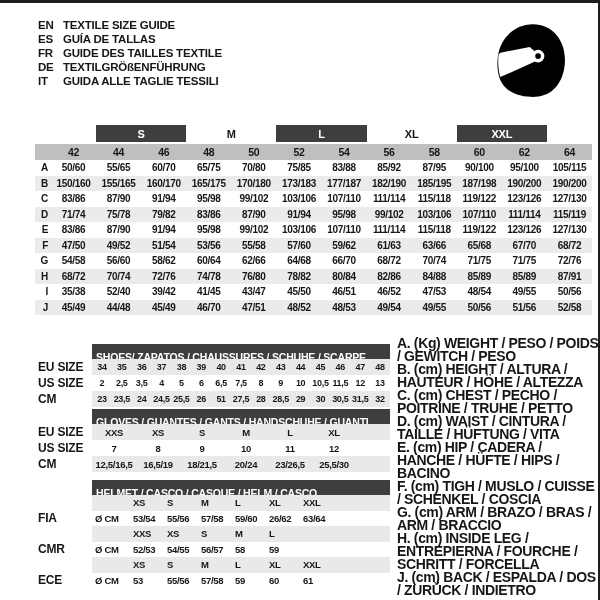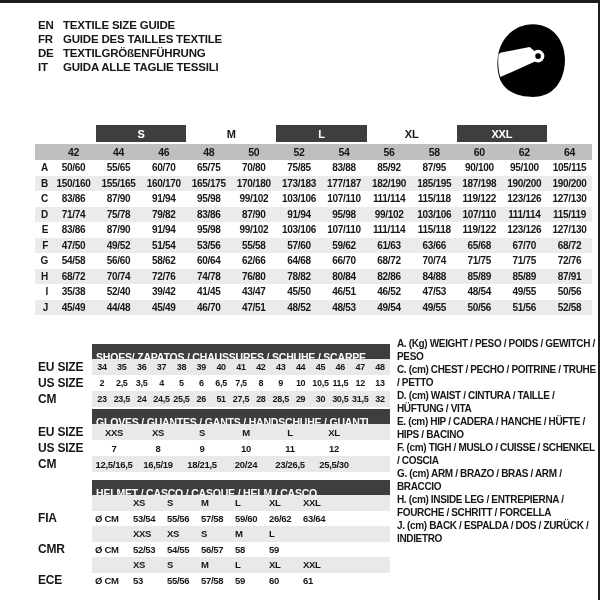--- a/index.html
+++ b/index.html
@@ -48,31 +48,35 @@
   .sub-values { display:grid; align-items:center; }
   .sub-values.shaded { background:var(--stripe2); }
   .sub-cell { display:flex; align-items:center; justify-content:center;
     font-size:9px; font-weight:bold; letter-spacing:-0.3px; height:100%; }
   .gloves-pos .sub-cell { font-size:9.5px; }
   .helmet-grid { grid-template-columns:38px repeat(6,34px) 1fr; }
   .helmet-grid .sub-cell { justify-content:flex-start; padding-left:3px; font-size:9.5px; }
 
   
   .legend { position:absolute; left:397px; top:334px; width:202px; }
-  .legend-item { font-size:10px; font-weight:bold; line-height:13px; letter-spacing:-0.35px; }
+  .legend-item { font-size:14px; font-weight:bold; line-height:13px; letter-spacing:-0.35px; }
 </style>
 </head>
 <body>
 
 <div class="page">
 
   <div class="langs">
       <div class="lang-row">
         <div class="lang-code">EN</div>
         <div class="lang-text">TEXTILE SIZE GUIDE</div>
+      </div>
+      <div class="lang-row">
+        <div class="lang-code">ES</div>
+        <div class="lang-text">GUÍA DE TALLAS</div>
       </div>
       <div class="lang-row">
         <div class="lang-code">FR</div>
         <div class="lang-text">GUIDE DES TAILLES TEXTILE</div>
       </div>
       <div class="lang-row">
         <div class="lang-code">DE</div>
         <div class="lang-text">TEXTILGRÖßENFÜHRUNG</div>
       </div>
       <div class="lang-row">
@@ -442,20 +446,21 @@
           <div class="sub-cell">57/58</div>
           <div class="sub-cell">59</div>
           <div class="sub-cell">60</div>
           <div class="sub-cell">61</div>
         </div>
       </div>
     </section>
 
   <aside class="legend">
       <div class="legend-item">A. (Kg) WEIGHT / PESO / POIDS / GEWITCH / PESO</div>
+      <div class="legend-item">B. (cm) HEIGHT / ALTURA / HAUTEUR / HÖHE / ALTEZZA</div>
       <div class="legend-item">C. (cm) CHEST / PECHO / POITRINE / TRUHE / PETTO</div>
       <div class="legend-item">D. (cm) WAIST / CINTURA / TAILLE / HÜFTUNG / VITA</div>
       <div class="legend-item">E. (cm) HIP / CADERA / HANCHE / HÜFTE / HIPS / BACINO</div>
       <div class="legend-item">F. (cm) TIGH / MUSLO / CUISSE / SCHENKEL / COSCIA</div>
       <div class="legend-item">G. (cm) ARM / BRAZO / BRAS / ARM / BRACCIO</div>
       <div class="legend-item">H. (cm) INSIDE LEG / ENTREPIERNA / FOURCHE / SCHRITT / FORCELLA</div>
       <div class="legend-item">J. (cm) BACK / ESPALDA / DOS / ZURÜCK / INDIETRO</div>
     </aside>
 
 </div>

